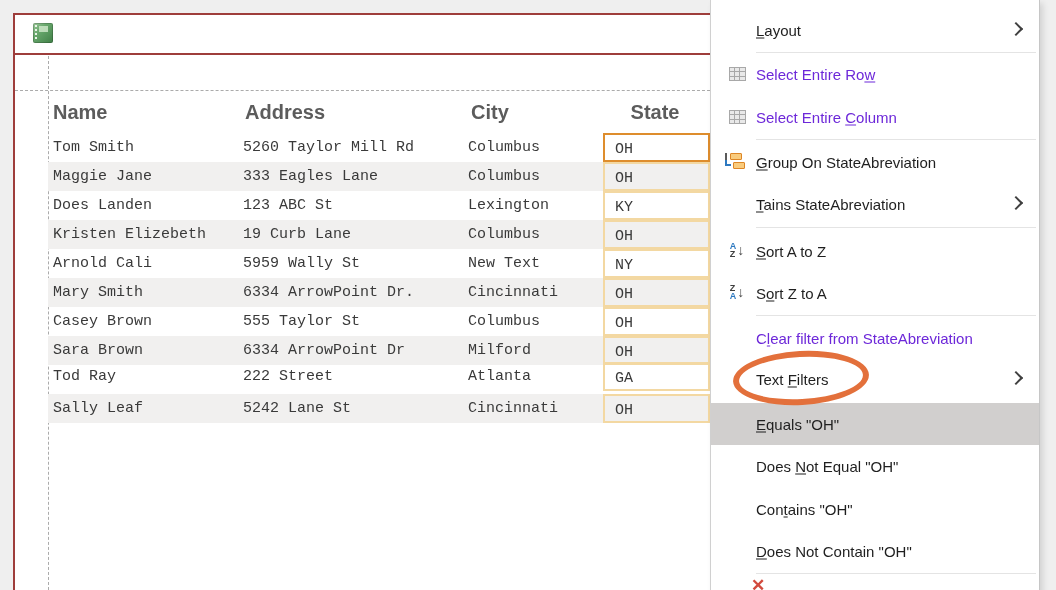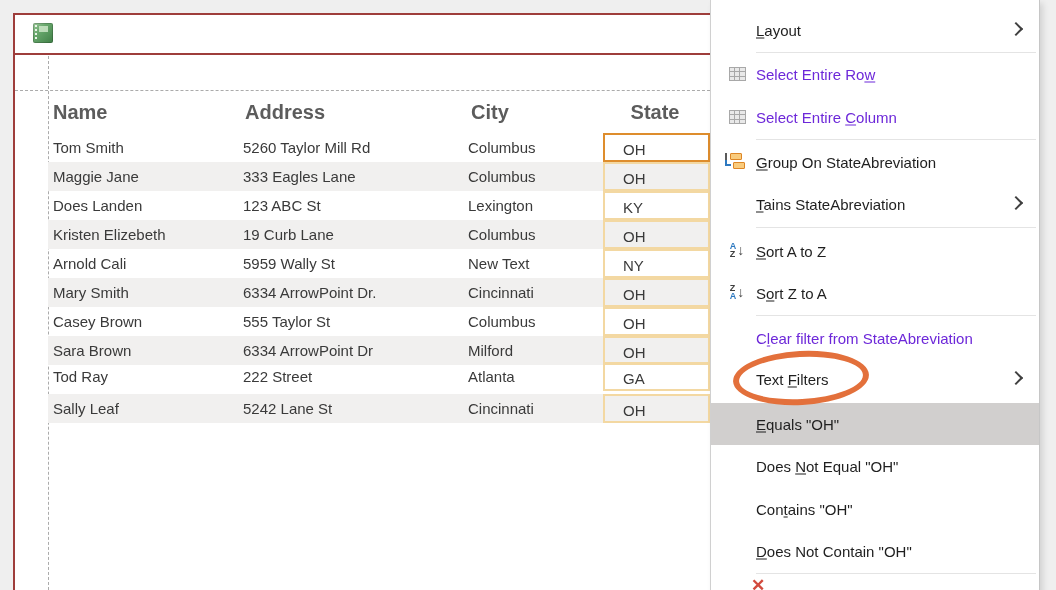--- a/index.html
+++ b/index.html
@@ -46,27 +46,27 @@
   .hdr{
     position:absolute;top:94px;height:36px;line-height:36px;
     font-weight:bold;font-size:20px;color:#5c5c5c;z-index:2;white-space:nowrap;
   }
   .hdr.center{text-align:center;}
   .trow{
     position:absolute;left:48px;width:662px;height:29px;z-index:2;
     font-size:15px;color:#3a3a3a;
   }
   .trow.alt{background:#f1f0ef;}
-  .trow > span{position:absolute;line-height:29px;white-space:nowrap;}
+  .trow > span{position:absolute;line-height:29px;white-space:nowrap;font-family:Liberation Mono, monospace;}
   .cell-name{left:5px;}
   .cell-address{left:195px;}
   .cell-city{left:420px;}
   .state-cell{
     position:absolute;left:555px;top:0;width:107px;height:29px;
-    box-sizing:border-box;border:2px solid #f3d8a2;padding-left:18px;
+    box-sizing:border-box;border:2px solid #f3d8a2;padding-left:10px;
     line-height:25px;
   }
   .trow.sel .state-cell{border-color:#de8d2d;}
   
   .menu{
     position:absolute;left:710px;top:0;width:330px;height:600px;
     background:#ffffff;border-left:1px solid #d0d0d0;border-right:1px solid #c6c6c6;
     box-sizing:border-box;z-index:10;box-shadow:3px 3px 6px rgba(0,0,0,.12);
   }
   .mi{position:absolute;left:0;width:100%;height:42px;}

